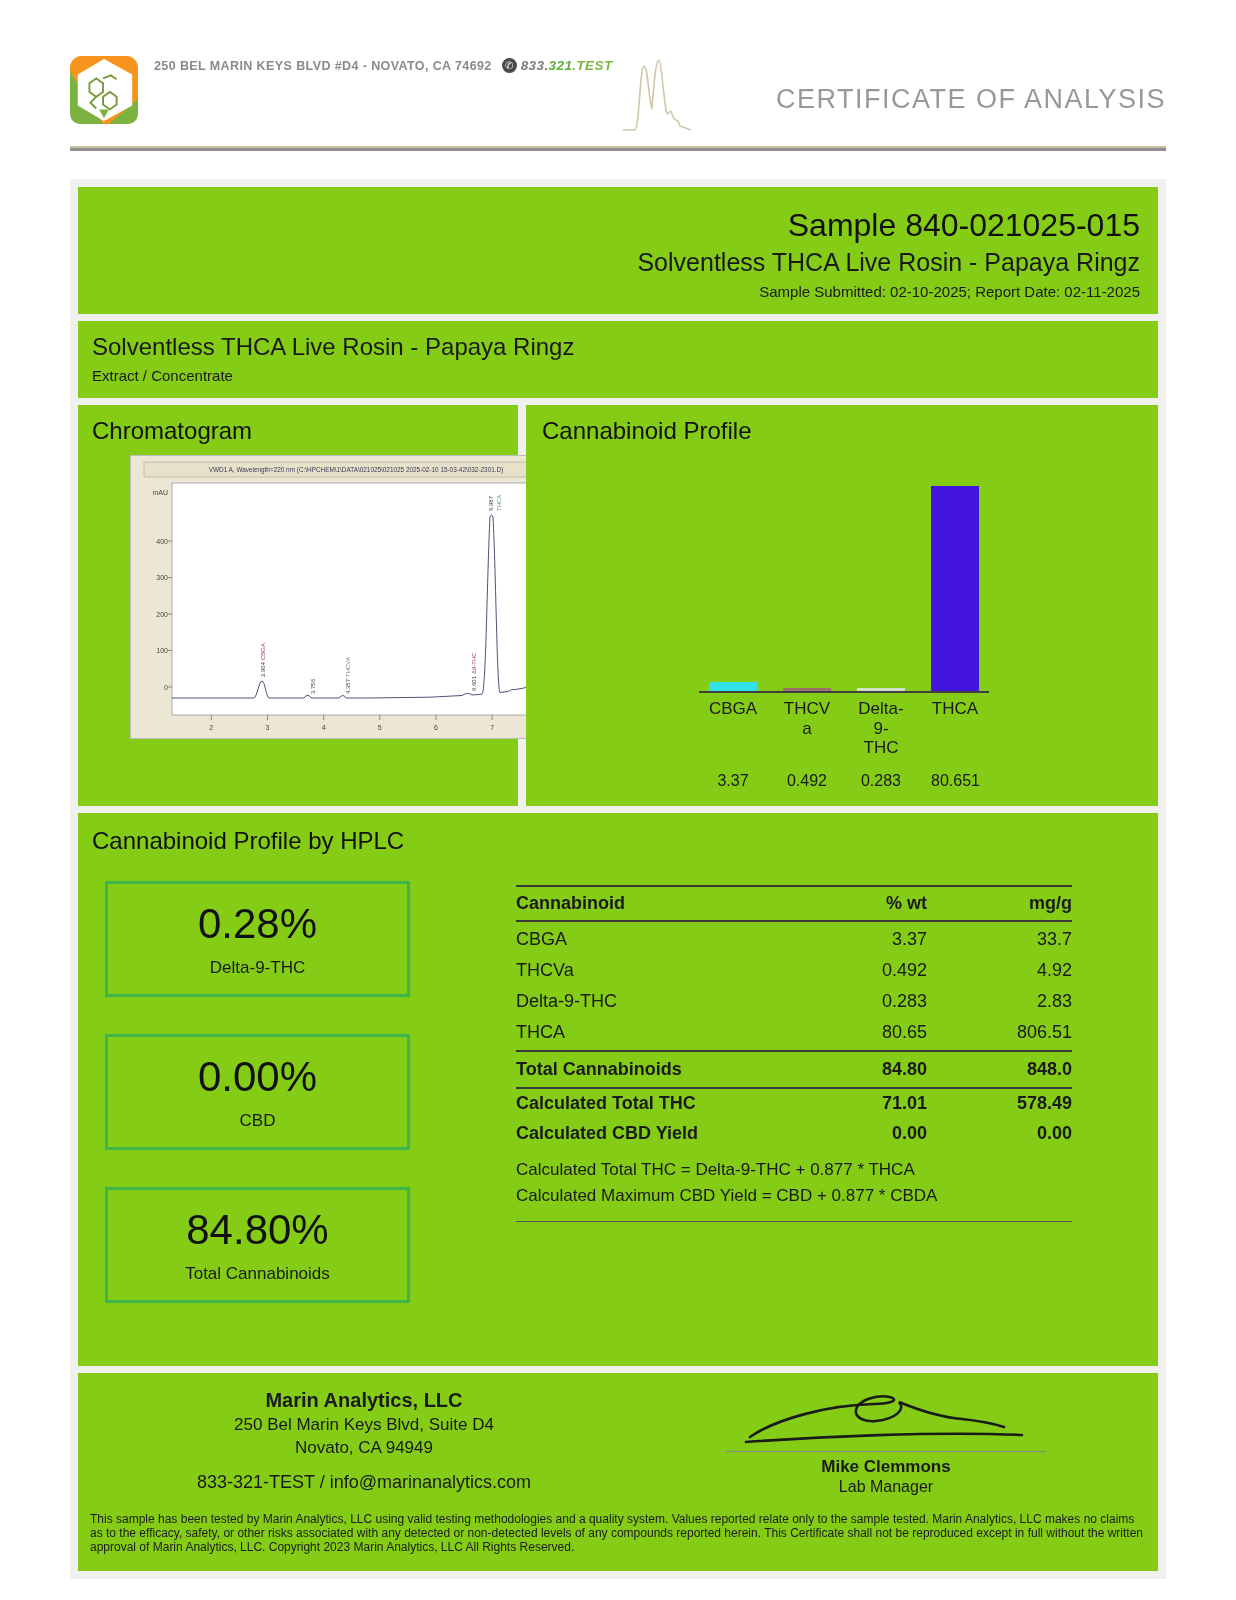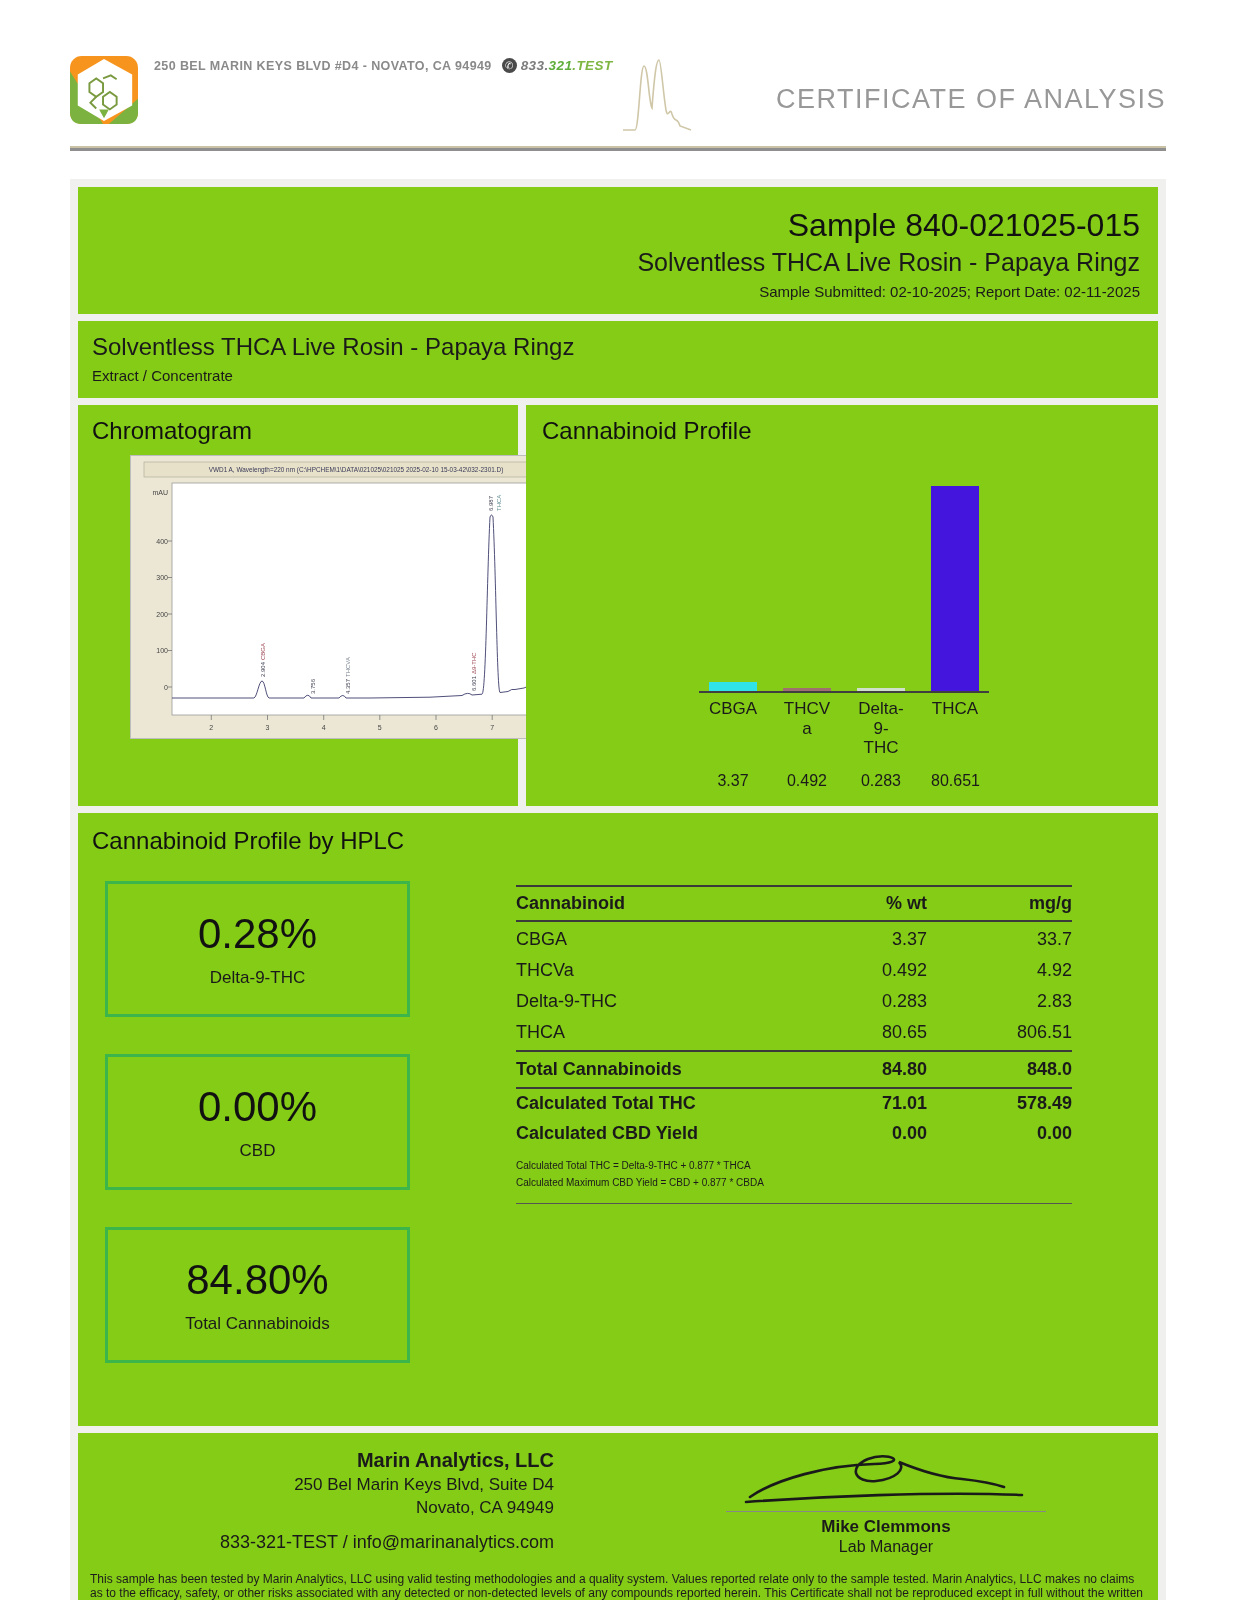--- a/index.html
+++ b/index.html
@@ -52,38 +52,38 @@
   .bars { display:flex; align-items:flex-end; gap:26px; height:208px; padding:0 10px; border-bottom:2px solid #3f3f3f; }
   .bar { width:48px; }
   .bar-labels, .bar-values { display:flex; gap:26px; padding:0 10px; }
   .bar-label { width:48px; text-align:center; font-size:17px; line-height:1.15; margin-top:6px; white-space:pre-line; }
   .bar-value { width:48px; text-align:center; font-size:16px; margin-top:14px; }
 
   
   .hplc-card { padding:14px 0 26px 14px; }
   .hplc-row { display:flex; margin-top:26px; }
   .boxes { width:305px; margin-left:13px; }
-  .gbox { border:3px solid #3cb54a; height:136px; margin-bottom:37px;
+  .gbox { border:3px solid #3cb54a; height:116px; margin-bottom:37px;
     display:flex; flex-direction:column; align-items:center; justify-content:center; }
   .gbox-value { font-size:42px; color:#111; }
   .gbox-label { font-size:17px; margin-top:10px; }
   .hplc-table { flex:1; margin:4px 86px 0 106px; font-size:18px; }
   .t-row { display:flex; padding:5px 0; }
   .t-c1 { flex:1; } .t-c2 { width:115px; text-align:right; } .t-c3 { width:145px; text-align:right; }
   .t-head { font-weight:bold; border-top:2px solid #3a3a3a; border-bottom:2px solid #3a3a3a; padding:6px 0; }
   .t-body { border-bottom:2px solid #3a3a3a; padding:2px 0; }
   .t-total { font-weight:bold; border-bottom:2px solid #3a3a3a; padding:7px 0; }
   .t-calc { font-weight:bold; padding-top:4px; }
-  .footnotes { font-size:10px; padding:8px 0 12px 0; border-bottom:1.5px solid #555; }
+  .footnotes { font-size:17px; padding:8px 0 12px 0; border-bottom:1.5px solid #555; }
   .footnote { padding:3px 0; }
 
   
   .footer-card { padding:16px 0 12px 0; margin-bottom:0; }
   .footer-top { display:flex; }
-  .lab-info { margin-left:96px; width:380px; text-align:right; }
+  .lab-info { margin-left:96px; width:380px; text-align:center; }
   .lab-name { font-size:20px; font-weight:bold; }
   .lab-addr { font-size:17px; margin-top:3px; }
   .lab-contact { font-size:18px; margin-top:14px; }
   .sig-block { margin-left:auto; margin-right:112px; width:320px; text-align:center; }
   .sig-svg { display:block; margin:-4px auto 0 auto; }
   .sig-line { border-top:1px solid #888; margin-top:-8px; }
   .sig-name { font-size:17px; font-weight:bold; margin-top:5px; }
   .sig-role { font-size:16px; margin-top:1px; }
   .disclaimer { margin:16px 14px 4px 12px; font-size:12px; line-height:1.2; color:#1c1c1c; }
 </style>
@@ -101,21 +101,21 @@
       <g stroke="#7a9a40" stroke-width="2" fill="none">
         <path d="M20 28 l7 -5 7 5 0 9 -7 5 -7 -5 z"></path>
         <path d="M34 42 l7 -5 7 5 0 8 -7 5 -7 -5 z"></path>
         <path d="M27 42 l-6 6 6 6"></path>
         <path d="M34 23 l8 -3 6 4"></path>
       </g>
       <polygon points="30,55 40,55 35,64" fill="#7cb23f"></polygon>
     </svg>
     <div class="brand-col">
       <div class="addr-row">
-        <span class="addr">250 BEL MARIN KEYS BLVD #D4 - NOVATO, CA 94949</span>
+        <span class="addr">250 BEL MARIN KEYS BLVD #D4 - NOVATO, CA 74692</span>
         <span class="phone-icon">✆</span>
         <span class="phone"><span class="ph1">833.</span><span class="ph2">321</span><span class="ph3">.TEST</span></span>
       </div>
     </div>
     <svg class="peaks-svg" width="72" height="82" viewBox="0 0 72 82">
       <path d="M2 76 L14 76 C18 76 19 12 23 12 C27 12 28 50 31 54 C34 14 36 6 38 6 C40 6 42 38 45 56 C47 66 49 52 51 60 C54 70 56 62 59 72 L70 76" fill="none" stroke="#cfc7a8" stroke-width="1.6"></path>
     </svg>
     <div class="cert-title">CERTIFICATE OF ANALYSIS</div>
   </div>
   <div class="rule"></div>

